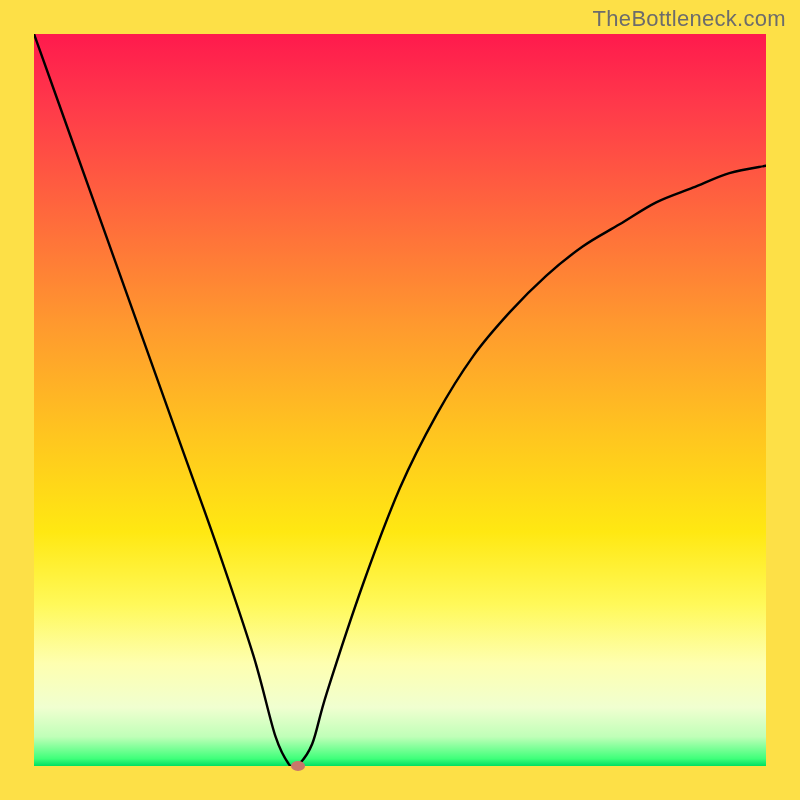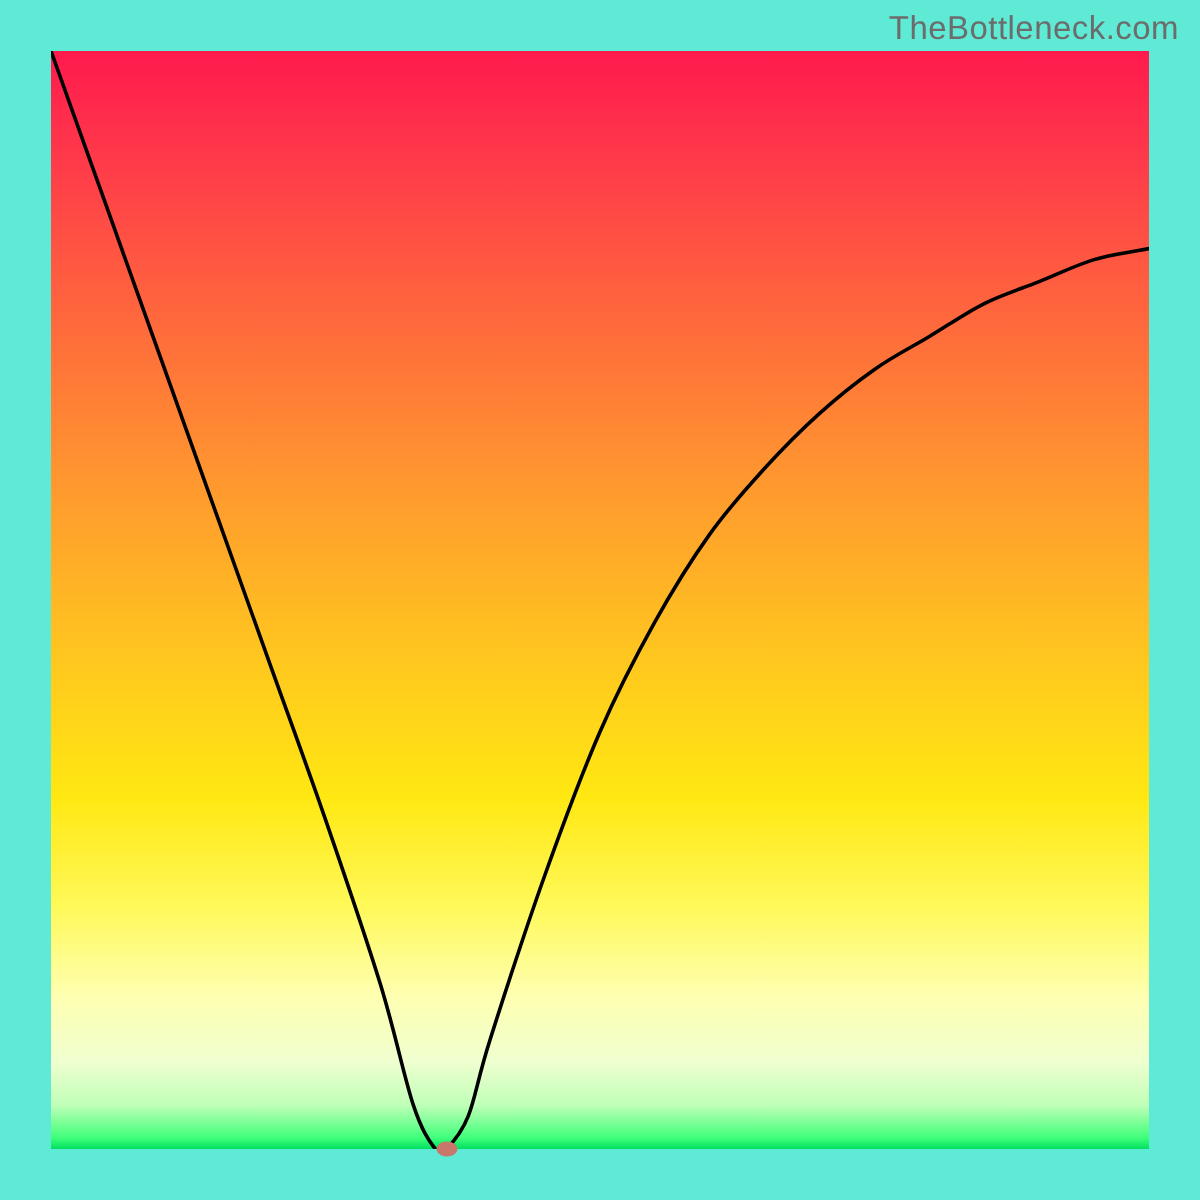--- a/index.html
+++ b/index.html
@@ -1,20 +1,20 @@
 <!DOCTYPE html>
 <html><head>
 <meta charset="utf-8">
 <style>
   * { margin: 0; padding: 0; box-sizing: border-box; }
   html, body { width: 800px; height: 800px; overflow: hidden; }
   .frame {
     width: 800px;
     height: 800px;
-    background: #5eead4;
+    background: #fde047;
     position: relative;
     padding-left: 24px;
   }
   .plot-area {
     position: absolute;
     left: 34px;
     top: 34px;
     width: 732px;
     height: 732px;
     background: linear-gradient(to bottom,

